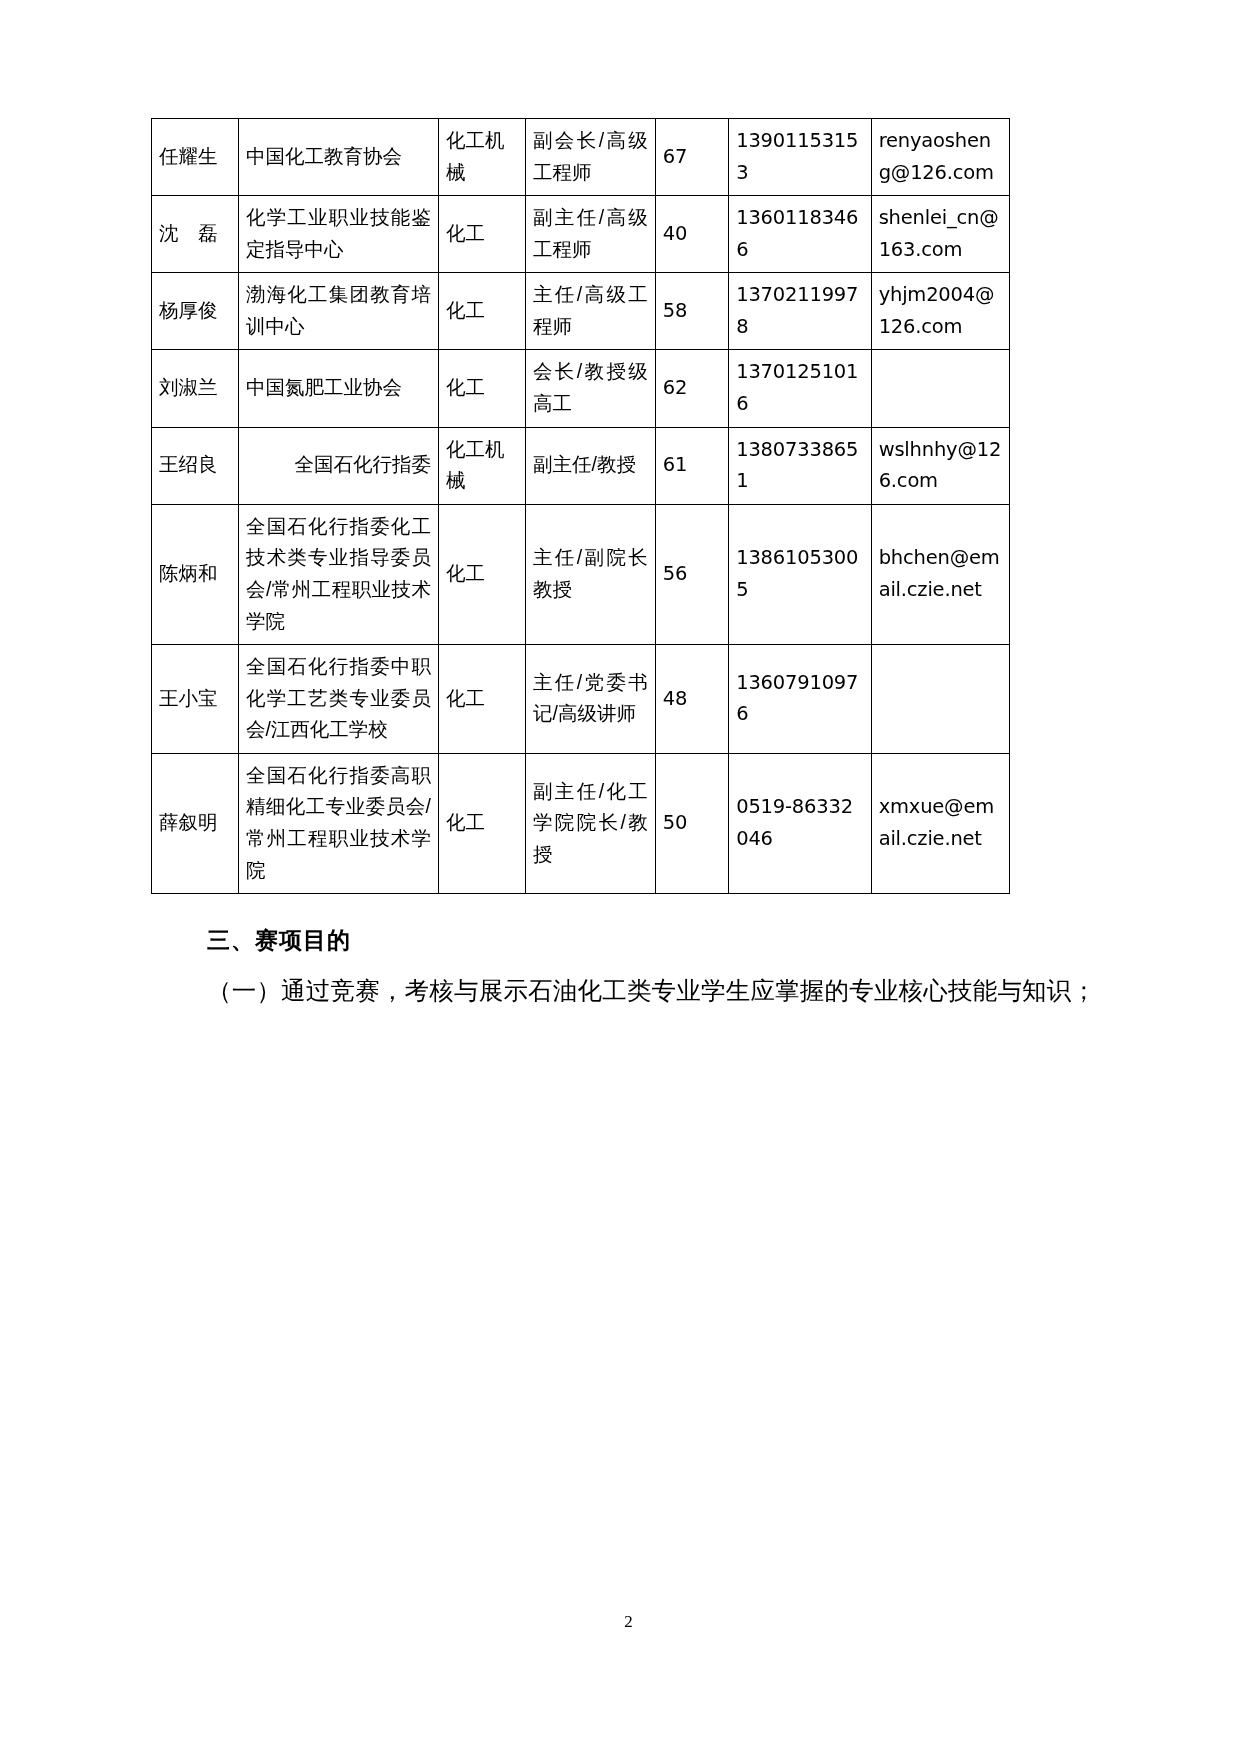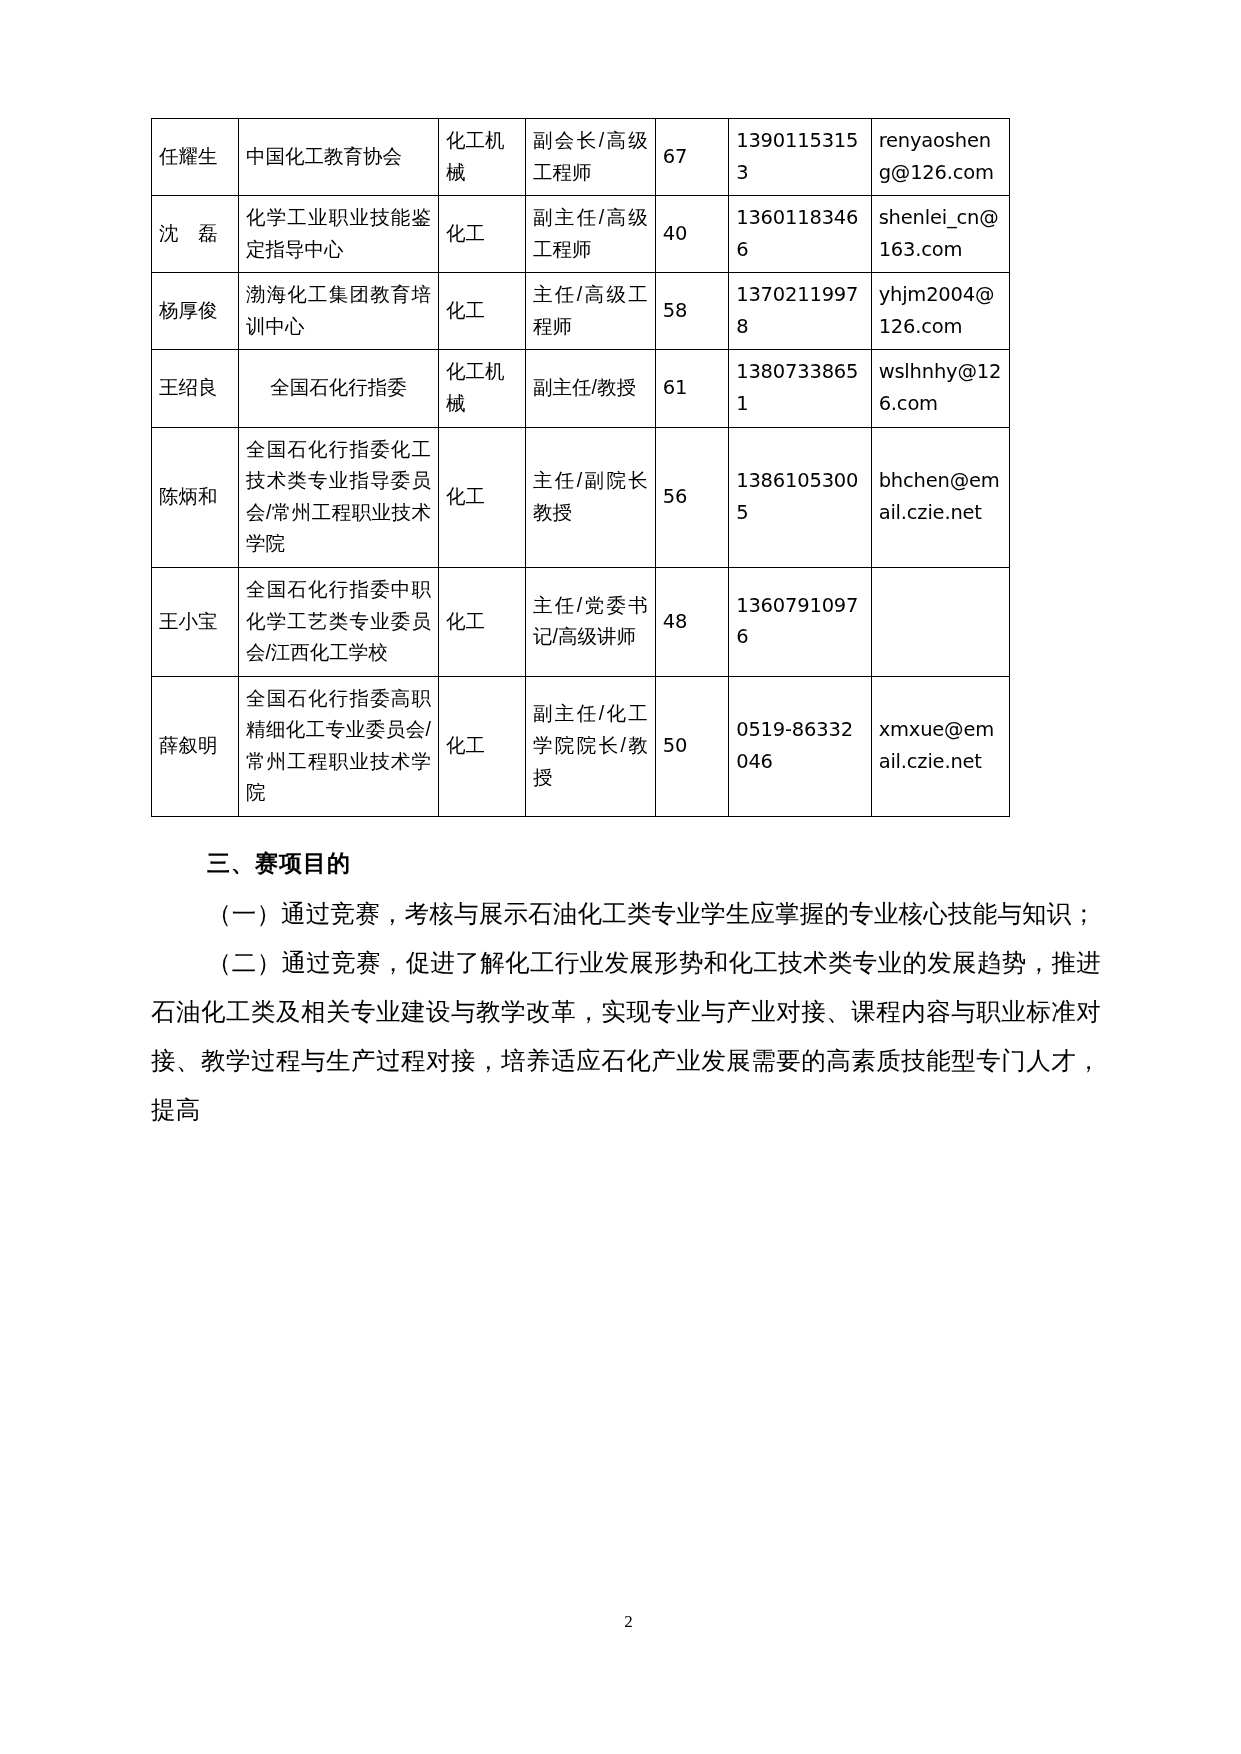--- a/index.html
+++ b/index.html
@@ -46,21 +46,21 @@
   col.c-name   { width: 83px; }
   col.c-org    { width: 191px; }
   col.c-field  { width: 83px; }
   col.c-title  { width: 124px; }
   col.c-age    { width: 70px; }
   col.c-phone  { width: 136px; }
   col.c-email  { width: 132px; }
 
   td.name   { text-align: left;  letter-spacing: 0px; }
   td.name.spaced { letter-spacing: 0px; }
-  td.org    { text-align: center; }
+  td.org    { text-align: right; }
   td.org.justify { text-align: justify; text-align-last: left; text-justify: inter-ideograph; }
   td.field  { text-align: left; }
   td.title  { text-align: left; }
   td.title.justify { text-align: justify; text-align-last: left; text-justify: inter-ideograph; margin-left: 13px; }
   td.age    { text-align: left; }
   td.phone  { text-align: left; }
   td.email  { text-align: left; margin-left: 28px; }
   td.vtop   { vertical-align: top; }
 
   td.latin { font-family: "DejaVu Sans", "Liberation Sans", sans-serif; font-size: 18.5px; letter-spacing: -0.2px;}
@@ -137,20 +137,29 @@
         <td class="name">杨厚俊</td>
         <td class="org justify">渤海化工集团教育培训中心</td>
         <td class="field">化工</td>
         <td class="title justify">主任/高级工程师</td>
         <td class="age latin">58</td>
         <td class="phone latin">13702119978</td>
         <td class="email latin">yhjm2004@126.com</td>
       </tr>
 
 
+      <tr>
+        <td class="name">刘淑兰</td>
+        <td class="org justify">中国氮肥工业协会</td>
+        <td class="field">化工</td>
+        <td class="title justify">会长/教授级高工</td>
+        <td class="age latin">62</td>
+        <td class="phone latin">13701251016</td>
+        <td class="email latin"></td>
+      </tr>
 
       <tr>
         <td class="name">王绍良</td>
         <td class="org">全国石化行指委</td>
         <td class="field">化工机械</td>
         <td class="title justify">副主任/教授</td>
         <td class="age latin">61</td>
         <td class="phone latin">13807338651</td>
         <td class="email latin">wslhnhy@126.com</td>
       </tr>
@@ -185,18 +194,17 @@
         <td class="email latin vtop">xmxue@email.czie.net</td>
       </tr>
 
     </tbody>
   </table>
 
   <div class="section-heading">三、赛项目的</div>
 
   <div class="body-block">
     <p class="body-para">（一）通过竞赛，考核与展示石油化工类专业学生应掌握的专业核心技能与知识；</p>
-    <p class="body-para">（二）通过竞赛，促进了解化工行业发展形势和化工技术类专业的发展趋势，推进石油化工类及相关专业建设与教学改革，实现专业与产业对接、课程内容与职业标准对接、教学过程与生产过程对接，培养适应石化产业发展需要的高素质技能型专门人才，提高</p>
   </div>
 
   <div class="page-number">2</div>
 
 </div>
 
 </body></html>

